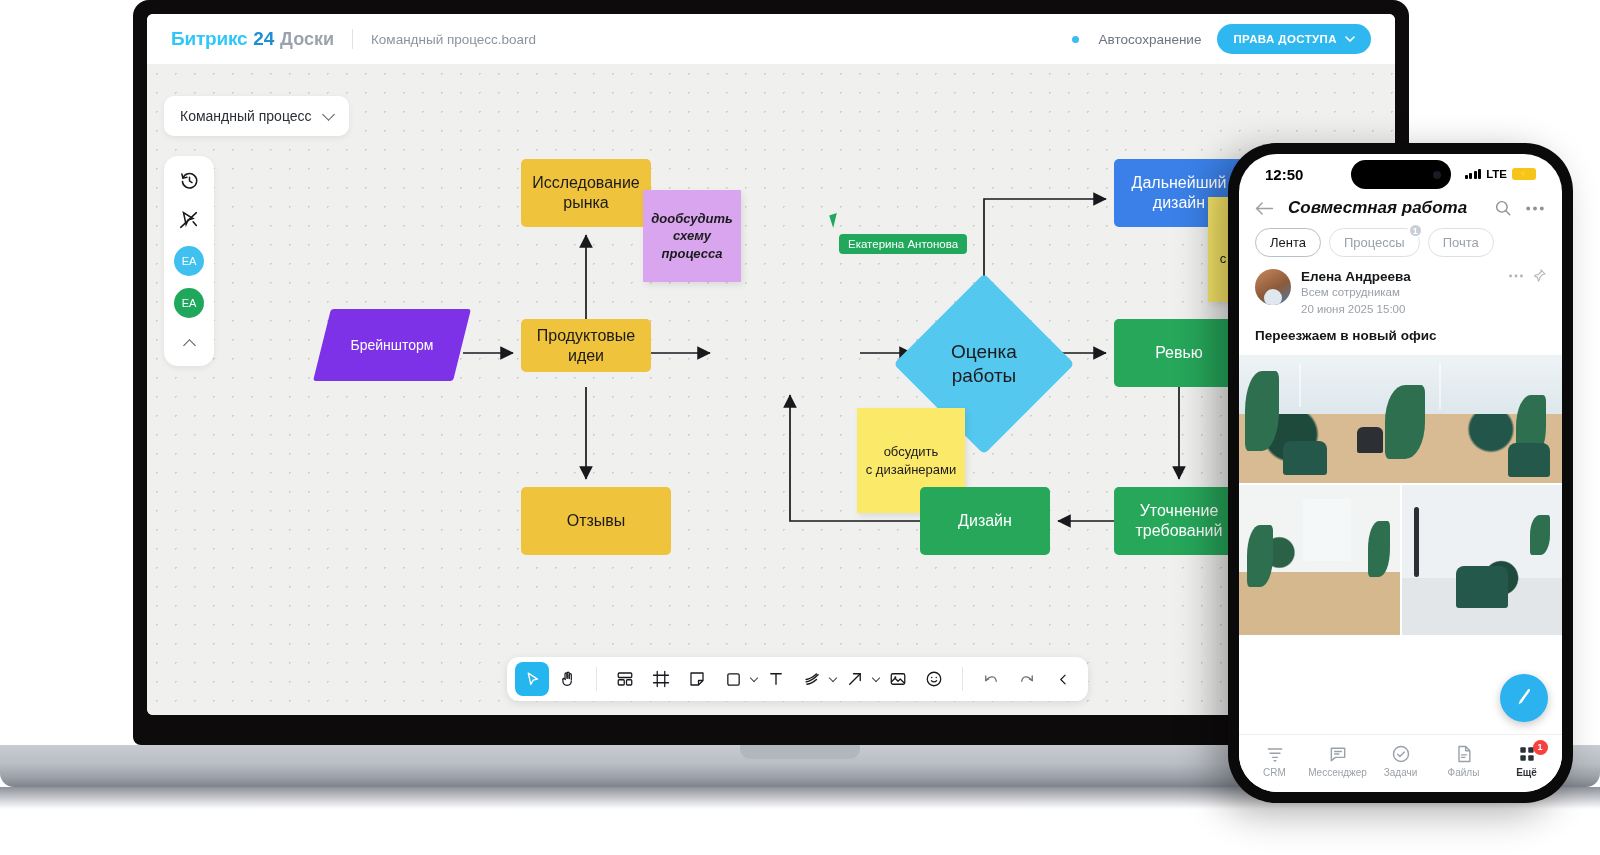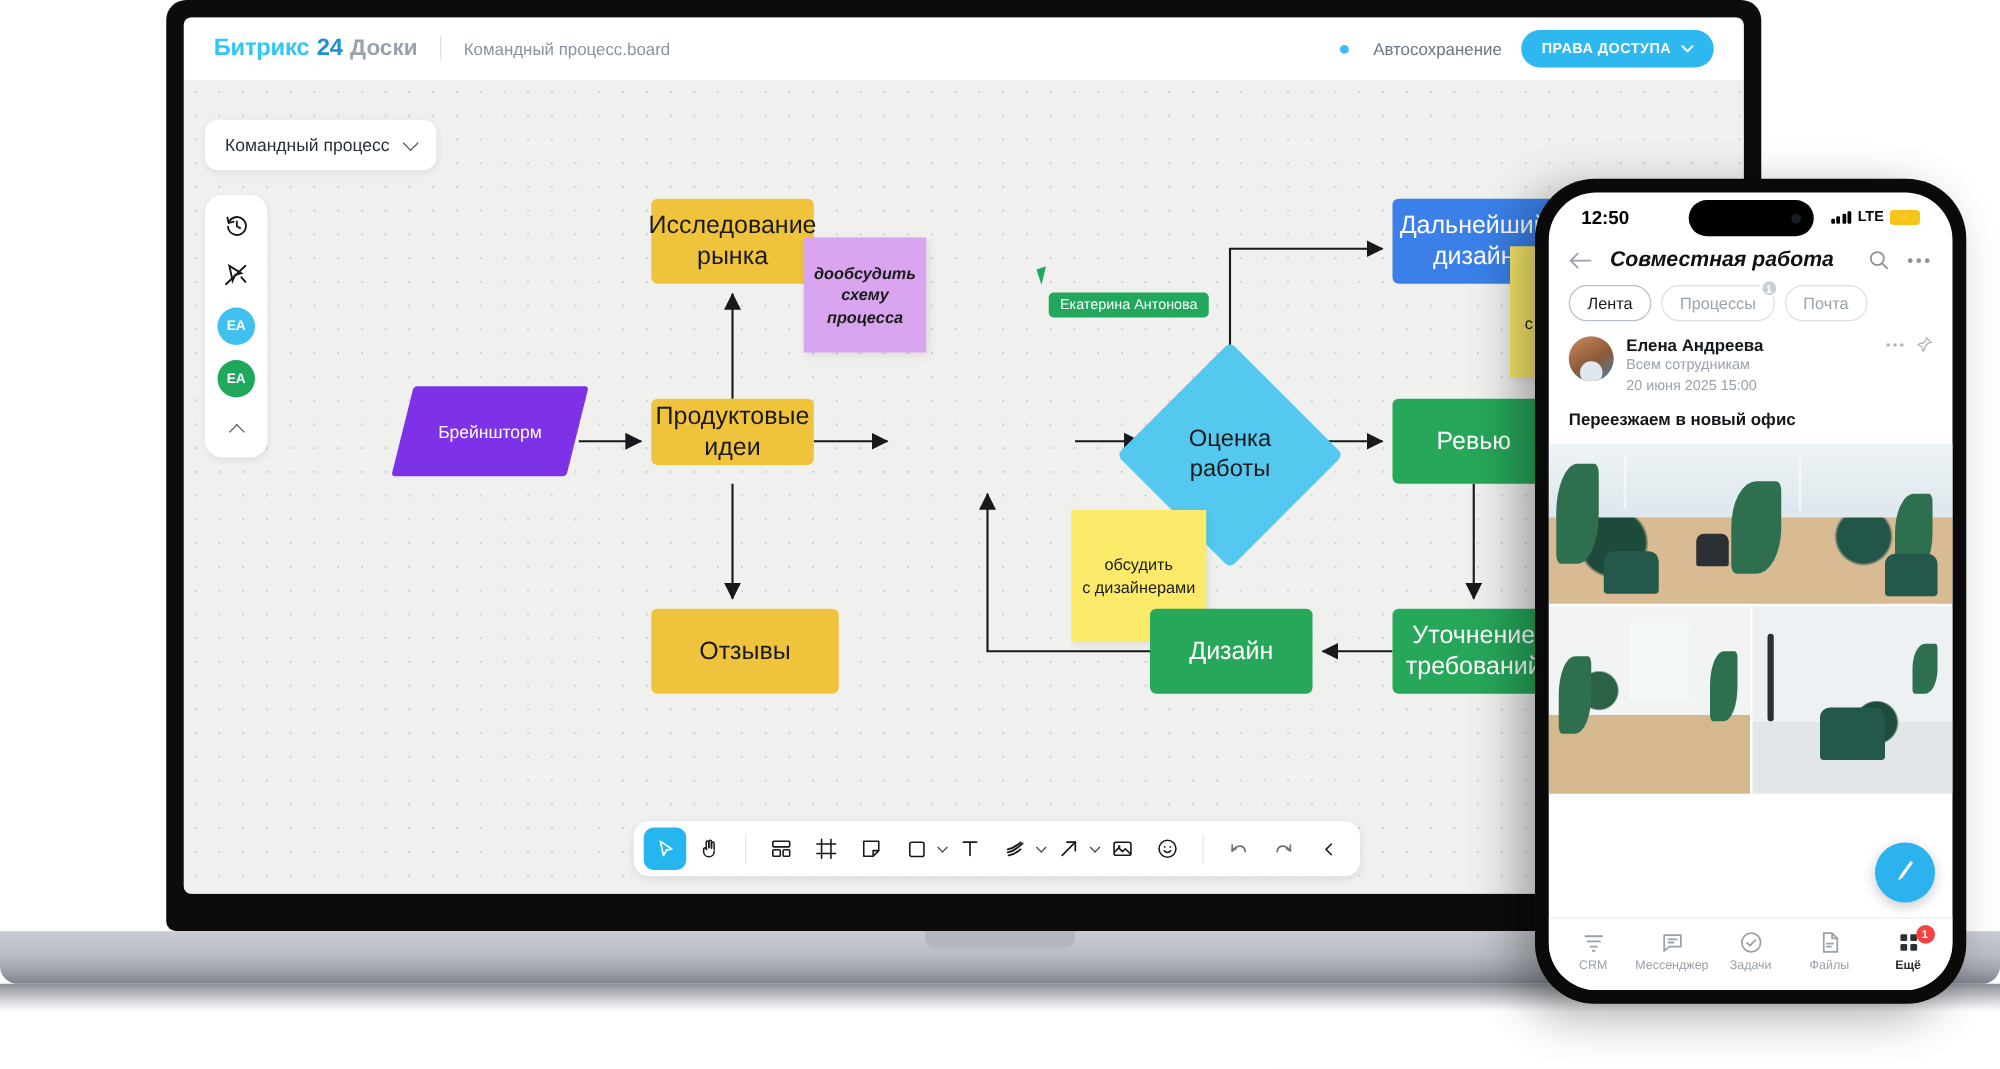--- a/index.html
+++ b/index.html
@@ -101,31 +101,31 @@
     width: 50px;
     background: #fff; border-radius: 14px;
     box-shadow: 0 2px 6px rgba(0,0,0,.07);
     padding: 10px 0 8px 0;
     display: flex; flex-direction: column; align-items: center; gap: 12px;
   }
   .rail-icon { width: 28px; height: 28px; display: flex; align-items: center; justify-content: center; cursor: pointer; }
   .avatar {
     width: 30px; height: 30px; border-radius: 50%;
     display: flex; align-items: center; justify-content: center;
-    color: #fff; font-size: 11px; font-weight: bold; cursor: pointer;
+    color: #fff; font-size: 11px; font-weight: normal; cursor: pointer;
   }
 
   
   #diagram { position: absolute; inset: 0; }
   .node {
     position: absolute;
     border-radius: 5px;
     display: flex; align-items: center; justify-content: center;
     text-align: center; line-height: 1.25;
-    font-size: 20px;
+    font-size: 16px;
   }
   .node.dark { color: #1b1b1b; }
   .node.light { color: #ffffff; }
   .note {
     position: absolute;
     display: flex; align-items: center; justify-content: center;
     text-align: center; line-height: 1.35;
     font-size: 13px; color: #1b1b1b;
     box-shadow: 2px 3px 7px rgba(0,0,0,.09);
   }

